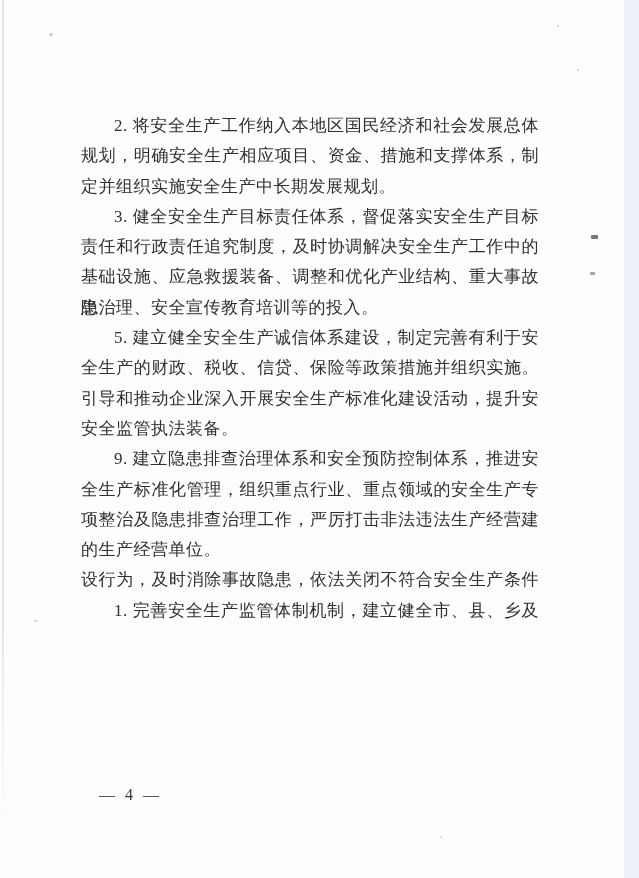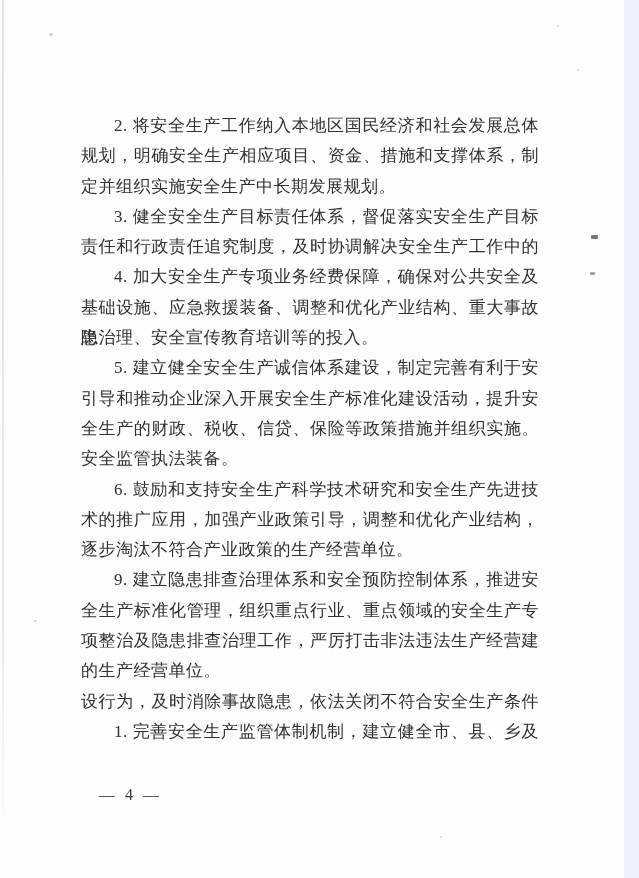--- a/index.html
+++ b/index.html
@@ -71,37 +71,31 @@
       <p class="line">规划，明确安全生产相应项目、资金、措施和支撑体系，制</p>
       <p class="line end">定并组织实施安全生产中长期发展规划。</p>
     </div>
 
     <div class="para">
       <p class="line indent">3. 健全安全生产目标责任体系，督促落实安全生产目标</p>
       <p class="line">责任和行政责任追究制度，及时协调解决安全生产工作中的</p>
     </div>
 
     <div class="para">
-      <p class="line indent">4. 加大安全生产专项业务经费保障，确保对公共安全及</p>
       <p class="line">基础设施、应急救援装备、调整和优化产业结构、重大事故隐</p>
       <p class="line end">患治理、安全宣传教育培训等的投入。</p>
     </div>
 
     <div class="para">
       <p class="line indent">5. 建立健全安全生产诚信体系建设，制定完善有利于安</p>
+      <p class="line">全生产的财政、税收、信贷、保险等政策措施并组织实施。</p>
       <p class="line">引导和推动企业深入开展安全生产标准化建设活动，提升安</p>
-      <p class="line">全生产的财政、税收、信贷、保险等政策措施并组织实施。</p>
       <p class="line end">安全监管执法装备。</p>
     </div>
 
-    <div class="para">
-      <p class="line indent">6. 鼓励和支持安全生产科学技术研究和安全生产先进技</p>
-      <p class="line">术的推广应用，加强产业政策引导，调整和优化产业结构，</p>
-      <p class="line end">逐步淘汰不符合产业政策的生产经营单位。</p>
-    </div>
 
     <div class="para">
       <p class="line indent">9. 建立隐患排查治理体系和安全预防控制体系，推进安</p>
       <p class="line">全生产标准化管理，组织重点行业、重点领域的安全生产专</p>
       <p class="line">项整治及隐患排查治理工作，严厉打击非法违法生产经营建</p>
       <p class="line end">的生产经营单位。</p>
       <p class="line">设行为，及时消除事故隐患，依法关闭不符合安全生产条件</p>
     </div>
 
     <div class="para">

